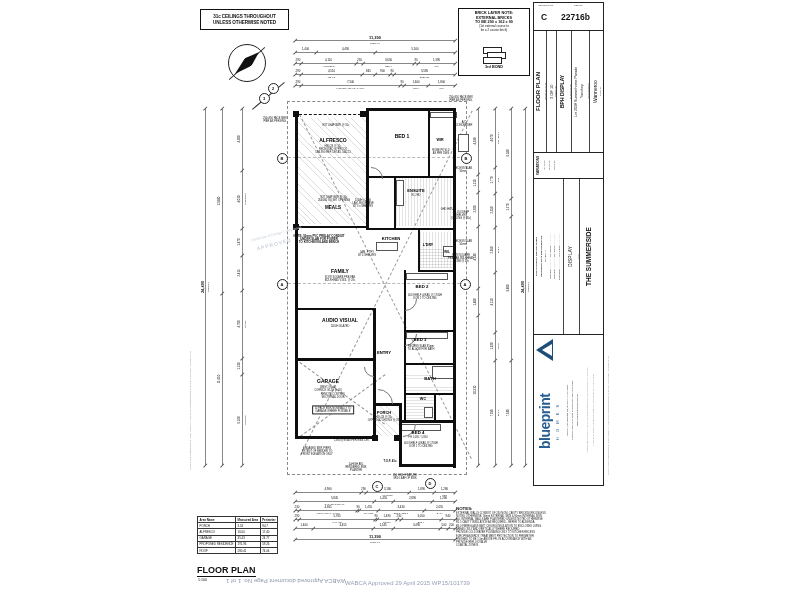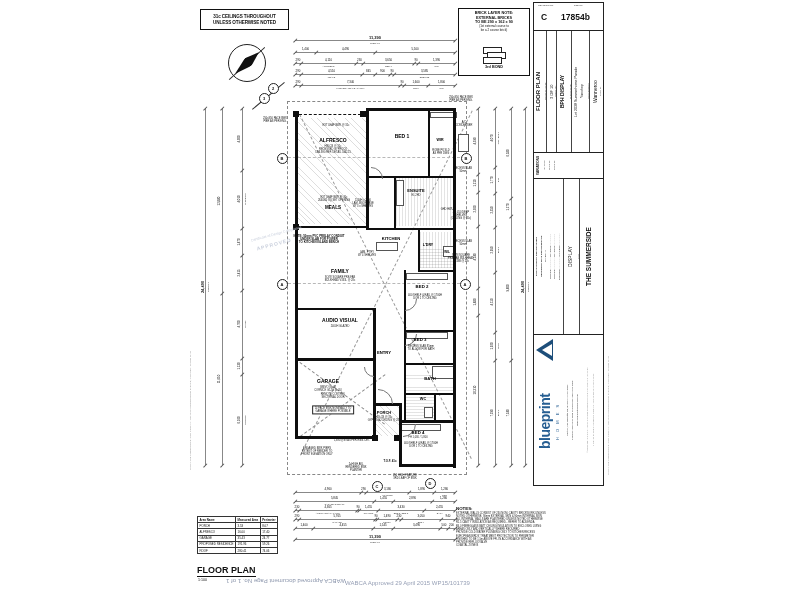--- a/index.html
+++ b/index.html
@@ -510,21 +510,21 @@
       <div style="left: 522px; top: 286.5px; transform: translate(-50%, -50%) rotate(-90deg); font-size: 4px; font-weight: bold; white-space: nowrap; color: rgb(17, 17, 17);">24,490</div>
       <div style="left: 528px; top: 286.5px; transform: translate(-50%, -50%) rotate(-90deg); font-size: 2.2px; white-space: nowrap; color: rgb(51, 51, 51);">OVERALL</div>
       <div style="left: 524.7px; top: 462.8px; width: 0.7px; height: 4.5px; background: rgb(85, 85, 85); transform: rotate(45deg);"></div>
     </div>
 
   <div id="titleblock">
     <div class="tb-sec" id="tb-revjob" style="top:0;height:28px;">
       <span class="tlab" style="left:4px;top:1px;">REVISION No.</span>
       <span class="tlab" style="left:40px;top:1px;">JOB No.</span>
       <span class="tval" style="left:7px;top:9px;">C</span>
-      <span class="tval" style="left:27px;top:9px;">17854b</span>
+      <span class="tval" style="left:27px;top:9px;">22716b</span>
     </div>
     <div class="tb-sec" id="tb-info" style="top:28px;height:122px;display:flex;">
       <div class="tb-col" style="width:13px;">
         <span class="vt tbvt vlab" style="right:0.5px;">DRAWING NAME</span>
         <span class="vt tbvt" style="left:1px;font-size:6px;font-weight:bold;">FLOOR PLAN</span>
       </div>
       <div class="tb-col" style="width:10px;">
         <span class="vt tbvt vlab" style="right:0.5px;">SHEET No.</span>
         <span class="vt tbvt" style="left:1.5px;font-size:4px;">3 OF 10</span>
       </div>

